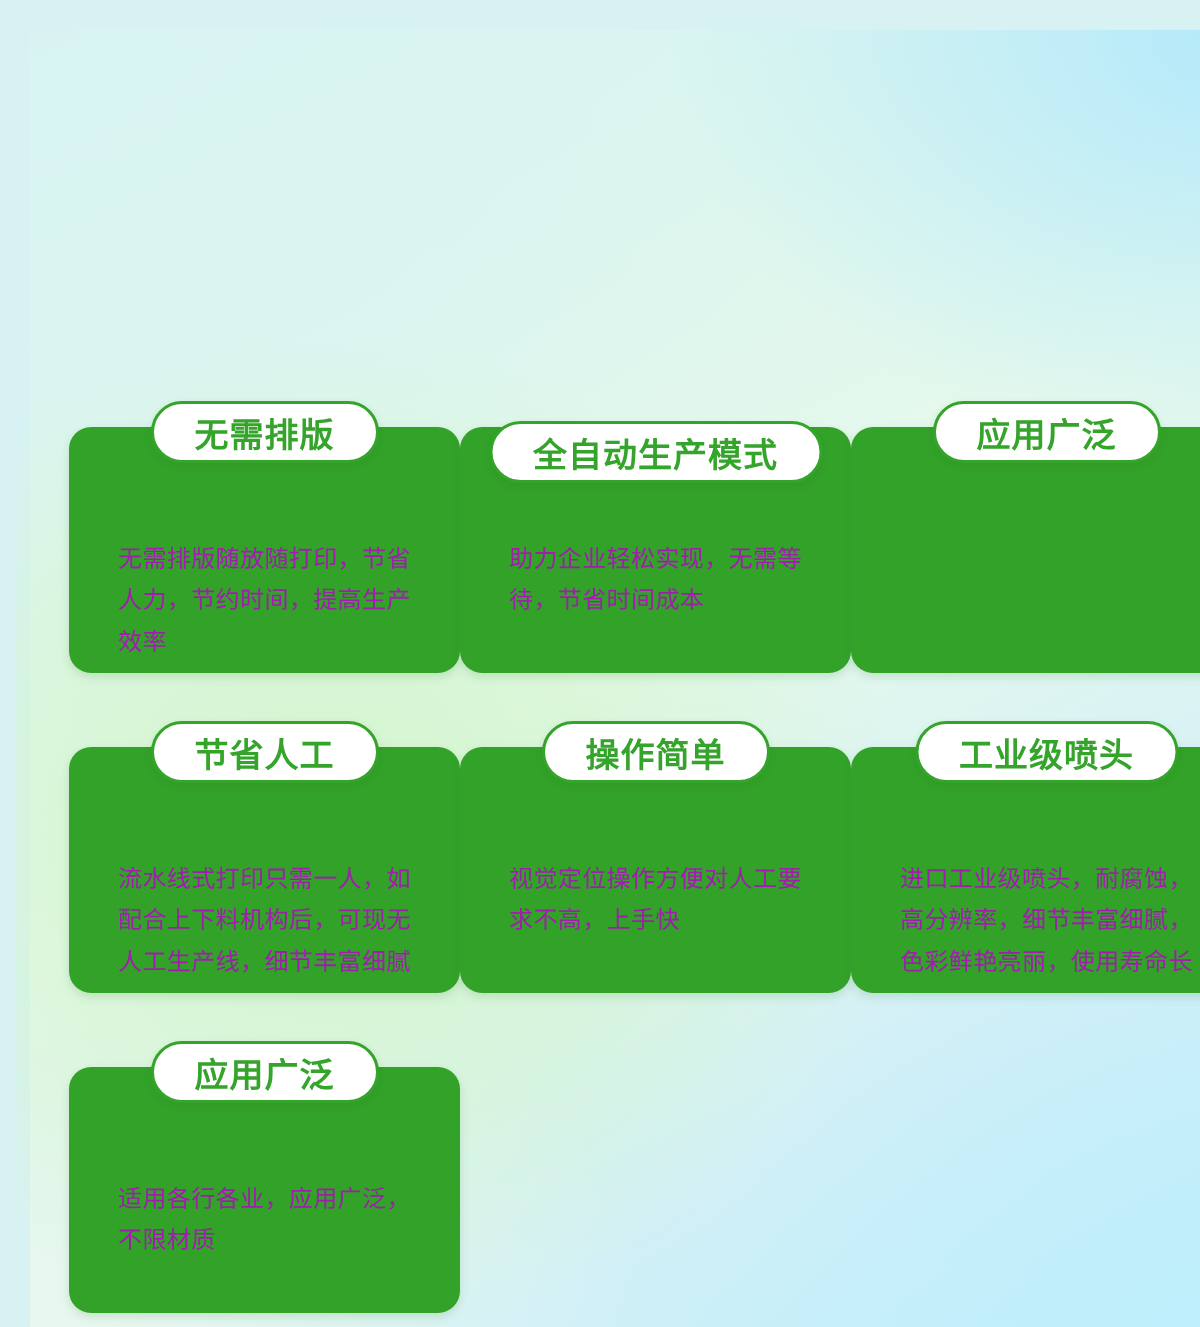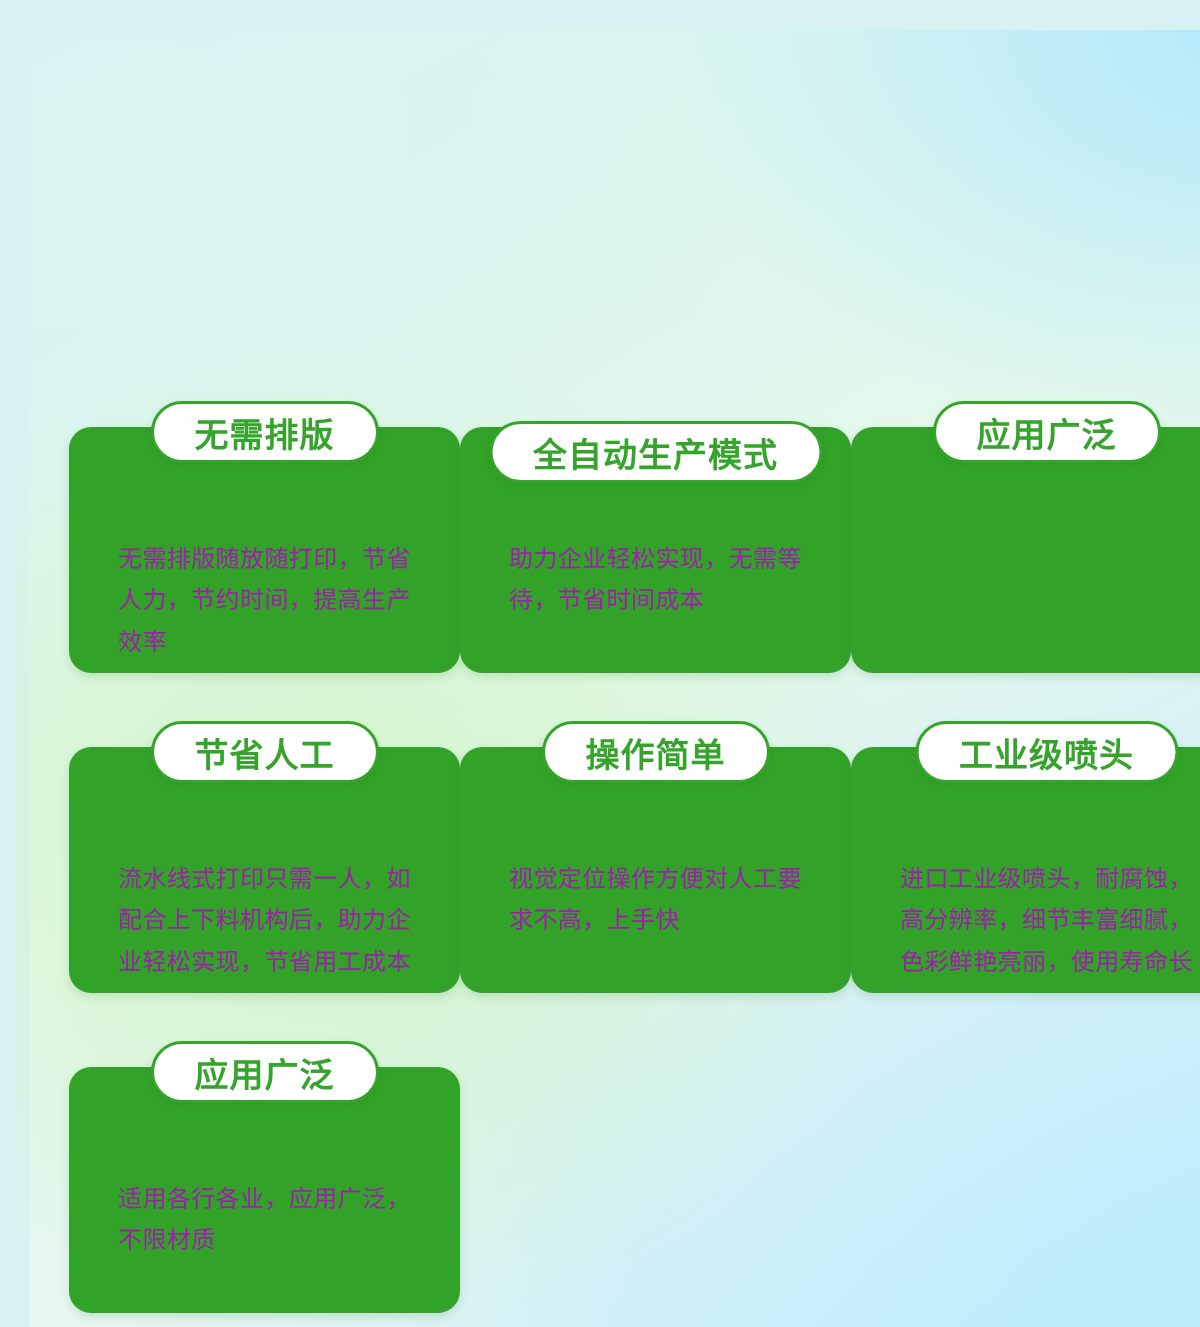--- a/index.html
+++ b/index.html
@@ -176,21 +176,21 @@
       <div class="card-pill">
         <span class="card-pill-label">应用广泛</span>
       </div>
     </article>
 
     <article class="feature-card">
       <div class="card-body"></div>
       <div class="card-pill">
         <span class="card-pill-label">节省人工</span>
       </div>
-      <p class="card-text">流水线式打印只需一人，如配合上下料机构后，助力企业轻松实现，节省用工成本</p>
+      <p class="card-text">流水线式打印只需一人，如配合上下料机构后，可现无人工生产线，细节丰富细腻</p>
     </article>
 
     <article class="feature-card">
       <div class="card-body"></div>
       <div class="card-pill">
         <span class="card-pill-label">操作简单</span>
       </div>
       <p class="card-text">视觉定位操作方便对人工要求不高，上手快</p>
     </article>
 

